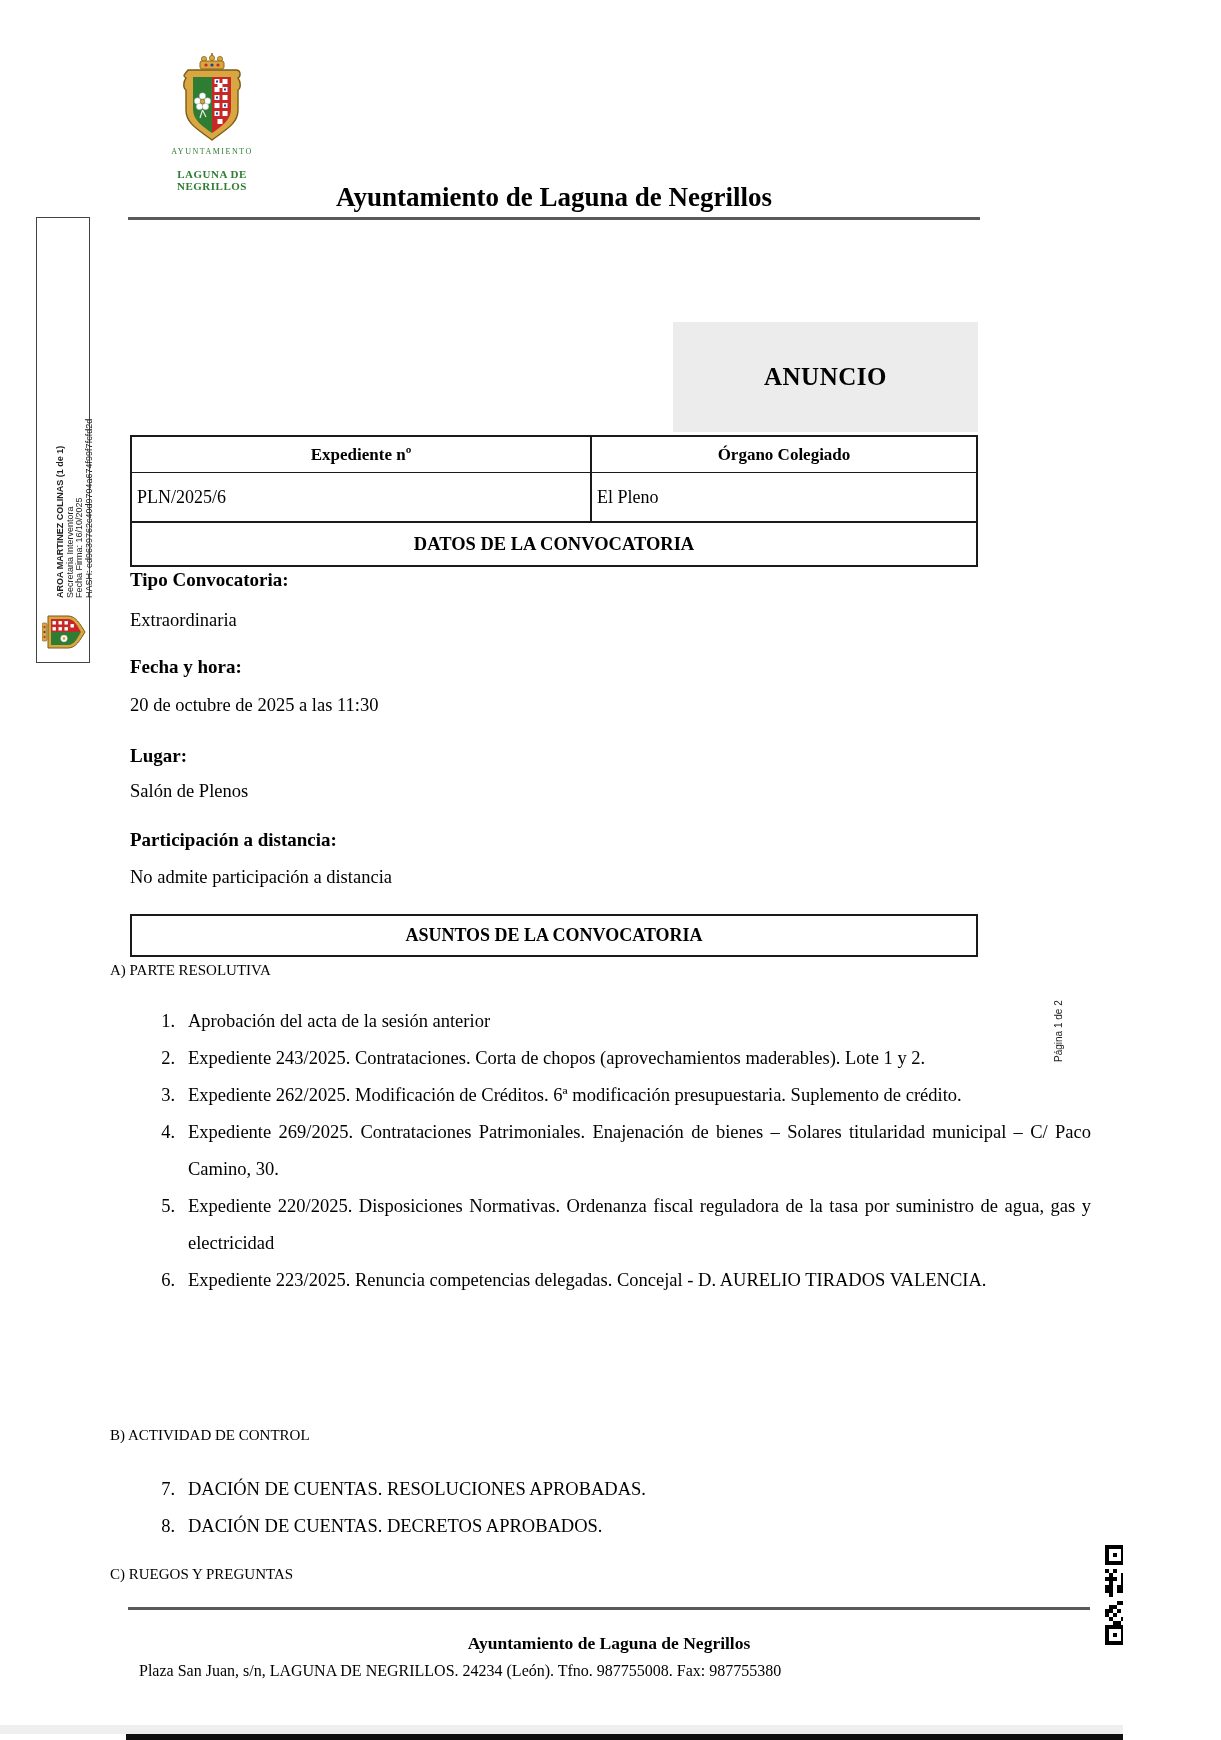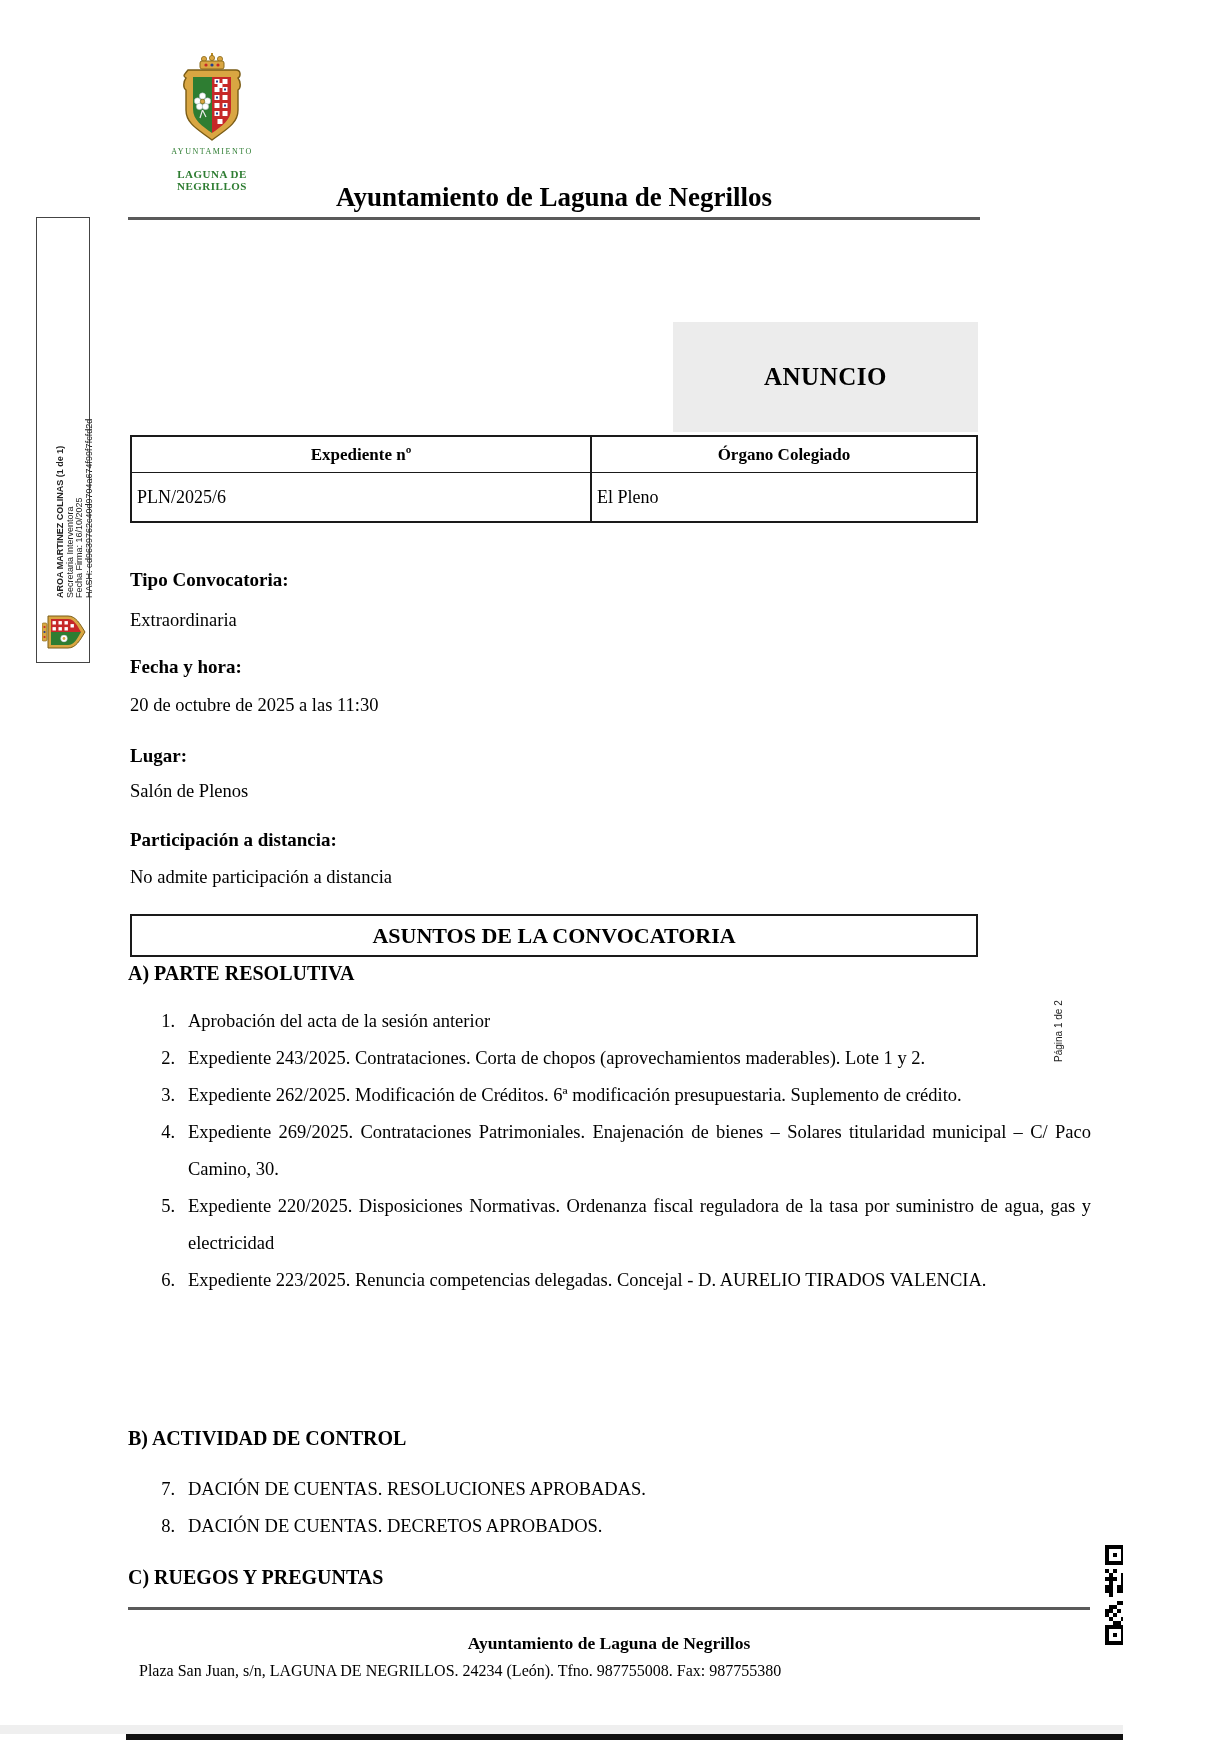--- a/index.html
+++ b/index.html
@@ -29,22 +29,22 @@
   .t-head { justify-content:center; font-weight:bold; font-size:17px; }
   .t-val { padding-left:5px; font-size:18px; }
   .t-row3 { height:44px; border-top:2px solid #1a1a1a; display:flex; align-items:center;
             justify-content:center; font-weight:bold; font-size:18.5px; }
   
   .f-label { position:absolute; left:130px; font-size:19px; font-weight:bold; }
   .f-value { position:absolute; left:130px; font-size:18.5px; }
   
   .asuntos-box { position:absolute; left:130px; top:914px; width:848px; height:43px;
                  border:2px solid #1a1a1a; display:flex; align-items:center; justify-content:center;
-                 font-weight:bold; font-size:22px;text-align:right; }
-  .sec-title { position:absolute; left:128px; font-size:20px; font-weight:bold; }
+                 font-weight:bold; font-size:18px;text-align:right; }
+  .sec-title { position:absolute; left:110px; font-size:15px; font-weight:normal; }
   .agenda-list { position:absolute; left:128px; width:963px; font-size:18.5px; line-height:37px; }
   .agenda-item { display:flex; }
   .agenda-num { width:60px; min-width:60px; text-align:right; padding-right:13px; }
   .agenda-text { flex:1; text-align:justify; text-align-last:left; }
   
   .footer-rule { position:absolute; left:128px; top:1607px; width:962px; height:3px; background:#5a5a5a; }
   .footer-title { position:absolute; left:128px; top:1633px; width:962px; text-align:center;
                   font-size:17.5px; font-weight:bold; }
   .footer-addr { position:absolute; left:139px; top:1662px; width:962px; font-size:16px; }
   .page2-strip { position:absolute; left:0; top:1725px; width:1221px; height:9px; background:#efefef; }
@@ -127,20 +127,21 @@
 
   <div class="main-table">
     <div class="t-row1">
       <div class="t-c1 t-head">Expediente nº</div>
       <div class="t-c2 t-head">Órgano Colegiado</div>
     </div>
     <div class="t-row2">
       <div class="t-c1 t-val">PLN/2025/6</div>
       <div class="t-c2 t-val">El Pleno</div>
     </div>
+    <div class="t-row3">DATOS DE LA CONVOCATORIA</div>
   </div>
 
   <div class="f-label" style="top:569px">Tipo Convocatoria:</div>
   <div class="f-value" style="top:610px">Extraordinaria</div>
   <div class="f-label" style="top:656px">Fecha y hora:</div>
   <div class="f-value" style="top:695px">20 de octubre de 2025 a las 11:30</div>
   <div class="f-label" style="top:745px">Lugar:</div>
   <div class="f-value" style="top:781px">Salón de Plenos</div>
   <div class="f-label" style="top:829px">Participación a distancia:</div>
   <div class="f-value" style="top:867px">No admite participación a distancia</div>

